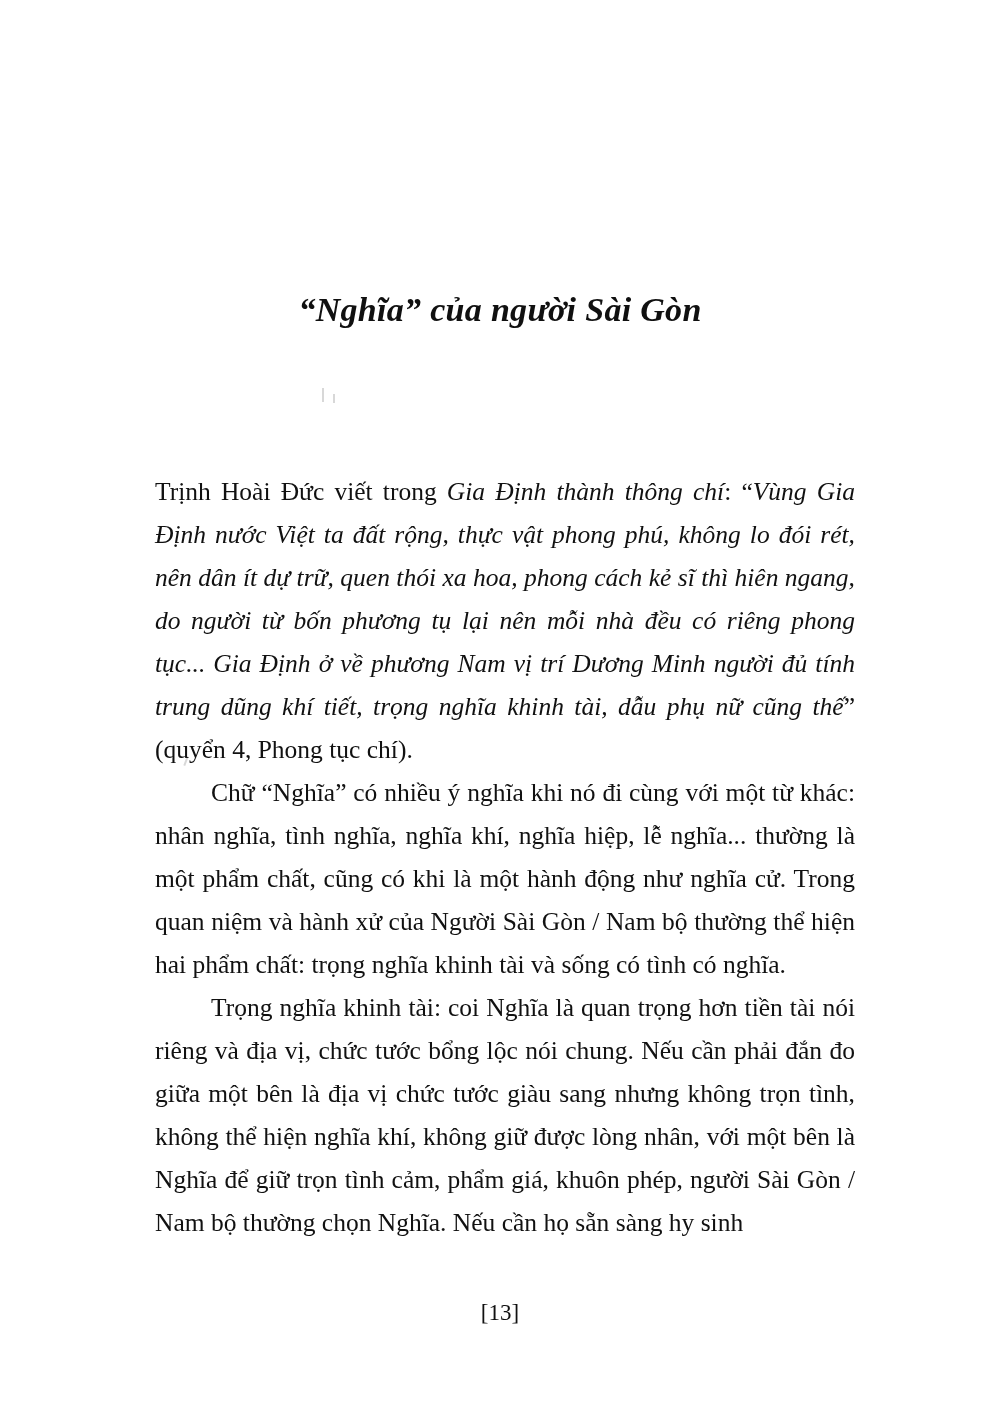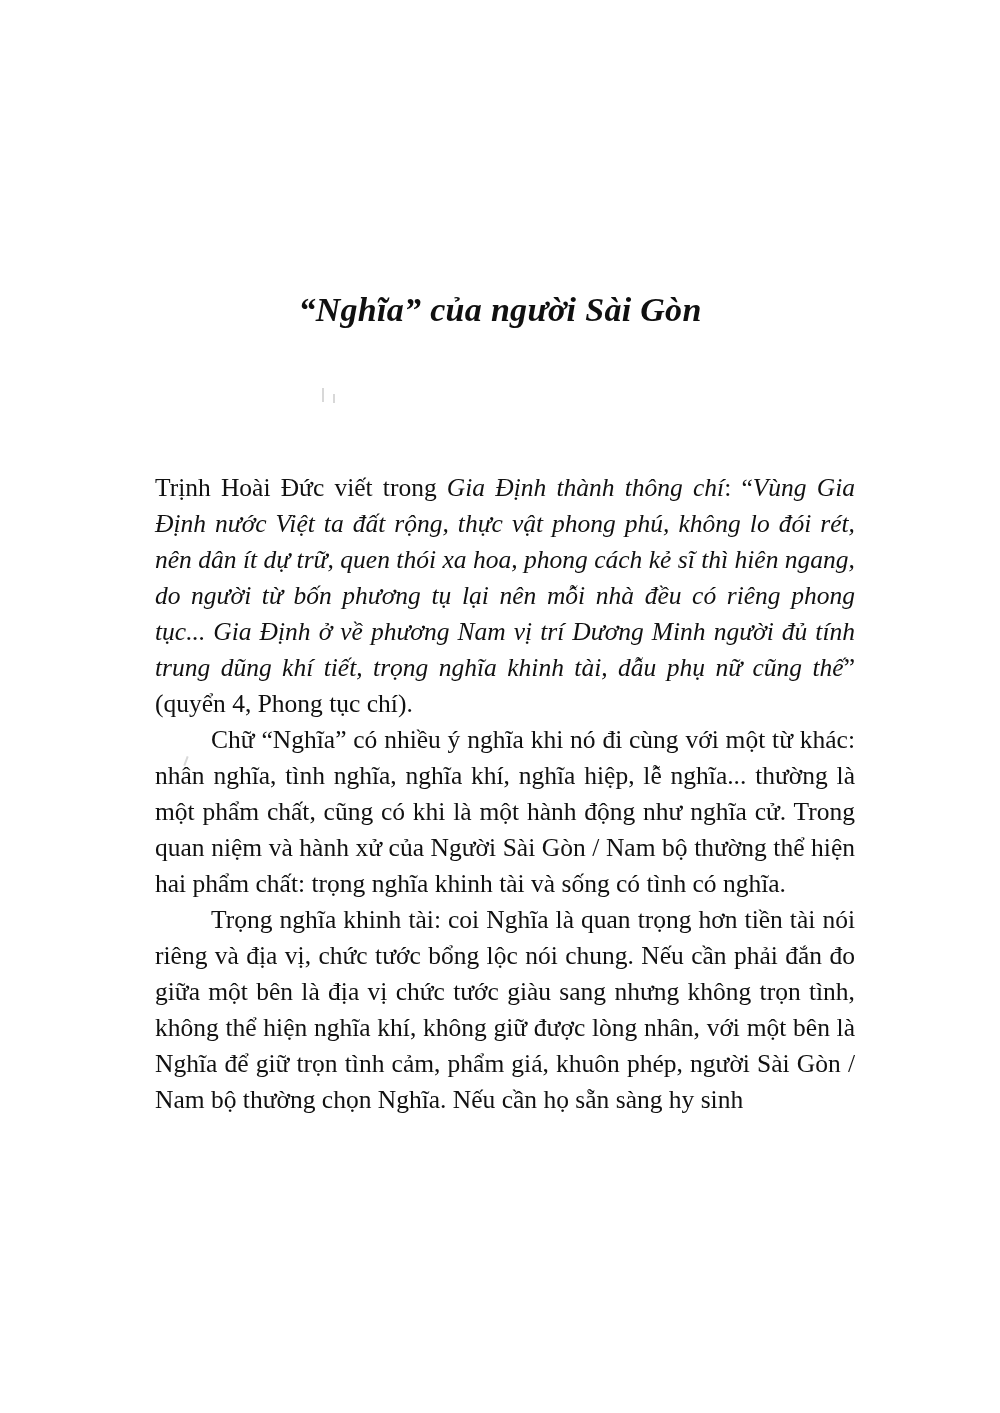--- a/index.html
+++ b/index.html
@@ -34,21 +34,21 @@
     font-style: italic;
     letter-spacing: 0.3px;
     color: #101010;
   }
   .body-text {
     position: absolute;
     top: 470px;
     left: 155px;
     width: 700px;
     font-size: 25.5px;
-    line-height: 36px;
+    line-height: 43px;
     text-align: justify;
     text-justify: inter-word;
     color: #111111;
   }
   .body-text p {
     margin: 0;
   }
   .para-quote {
     font-style: normal;
   }
@@ -85,13 +85,14 @@
   <div class="stray-mark" style="top:756px;left:185px;height:10px;transform:rotate(20deg);"></div>
 
   <h1 class="chapter-title">“Nghĩa” của người Sài Gòn</h1>
 
   <div class="body-text">
     <p class="para-quote"><span>Trịnh Hoài Đức viết trong </span><em>Gia Định thành thông chí</em><span>: “</span><em>Vùng Gia Định nước Việt ta đất rộng, thực vật phong phú, không lo đói rét, nên dân ít dự trữ, quen thói xa hoa, phong cách kẻ sĩ thì hiên ngang, do người từ bốn phương tụ lại nên mỗi nhà đều có riêng phong tục... Gia Định ở về phương Nam vị trí Dương Minh người đủ tính trung dũng khí tiết, trọng nghĩa khinh tài, dẫu phụ nữ cũng thế</em><span>” (quyển 4, Phong tục chí).</span></p>
     <p class="para-indent">Chữ “Nghĩa” có nhiều ý nghĩa khi nó đi cùng với một từ khác: nhân nghĩa, tình nghĩa, nghĩa khí, nghĩa hiệp, lễ nghĩa... thường là một phẩm chất, cũng có khi là một hành động như nghĩa cử. Trong quan niệm và hành xử của Người Sài Gòn / Nam bộ thường thể hiện hai phẩm chất: trọng nghĩa khinh tài và sống có tình có nghĩa.</p>
     <p class="para-indent">Trọng nghĩa khinh tài: coi Nghĩa là quan trọng hơn tiền tài nói riêng và địa vị, chức tước bổng lộc nói chung. Nếu cần phải đắn đo giữa một bên là địa vị chức tước giàu sang nhưng không trọn tình, không thể hiện nghĩa khí, không giữ được lòng nhân, với một bên là Nghĩa để giữ trọn tình cảm, phẩm giá, khuôn phép, người Sài Gòn / Nam bộ thường chọn Nghĩa. Nếu cần họ sẵn sàng hy sinh</p>
   </div>
 
+  <div class="page-number">[13]</div>
 </div>
 
 </body></html>

